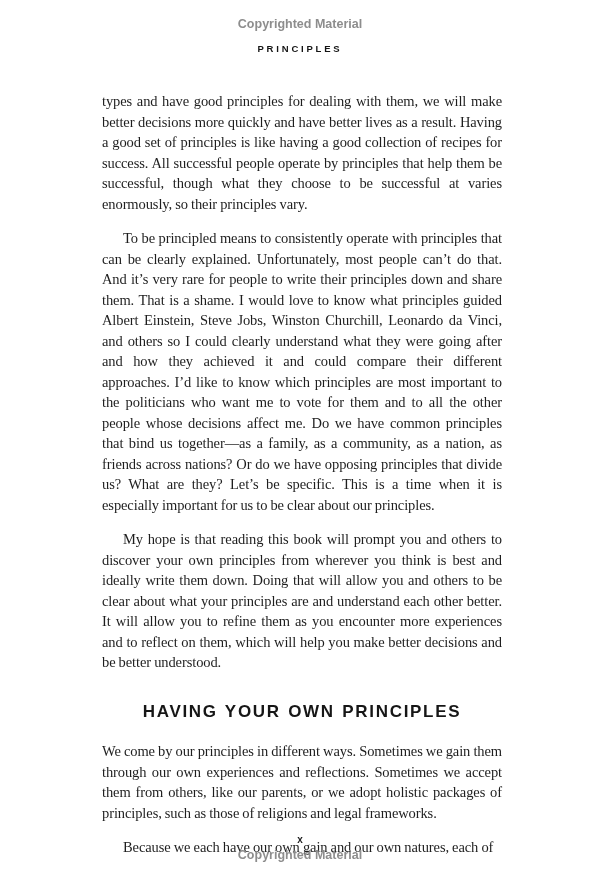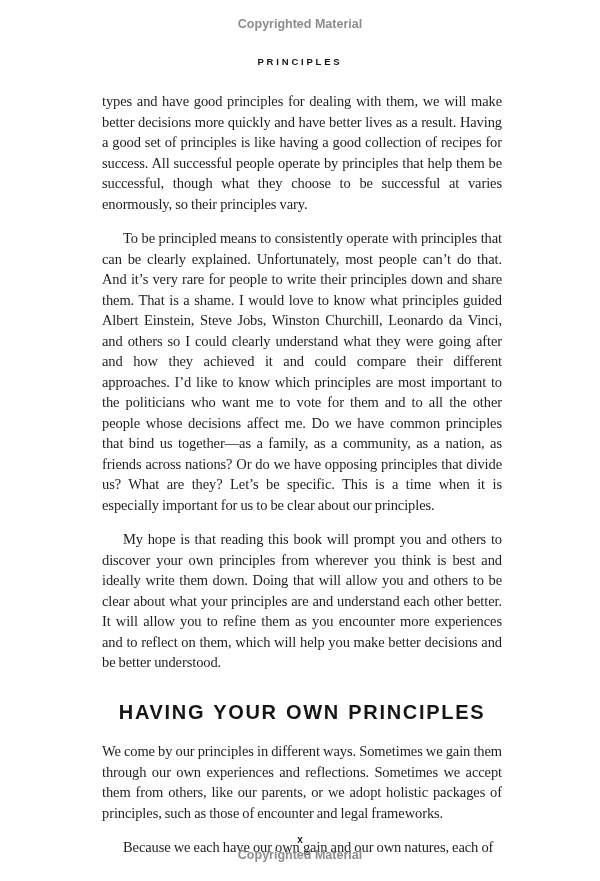--- a/index.html
+++ b/index.html
@@ -21,21 +21,21 @@
     left: 0;
     width: 100%;
     text-align: center;
     font-family: "Liberation Sans", sans-serif;
     font-weight: bold;
     font-size: 12.5px;
     color: #8d8d8d;
   }
   .running-head {
     position: absolute;
-    top: 56px;
+    top: 43px;
     left: 0;
     width: 100%;
     text-align: center;
     font-family: "Liberation Sans", sans-serif;
     font-weight: bold;
     font-size: 9.5px;
     letter-spacing: 2.8px;
     color: #141414;
   }
   .text-block {
@@ -53,21 +53,21 @@
   .para {
     margin: 14px;
     padding: 0;
   }
   .para.indent {
     text-indent: 21px;
   }
   .section-heading {
     font-family: "Liberation Sans", sans-serif;
     font-weight: bold;
-    font-size: 20px;
+    font-size: 17px;
     letter-spacing: 1.7px;
     word-spacing: 1px;
     text-align: center;
     text-indent: 0;
     color: #161616;
     margin: 29px 0 19px 0;
   }
   .footer {
     position: absolute;
     bottom: 0;
@@ -99,21 +99,21 @@
 
   <div class="running-head">PRINCIPLES</div>
 
   <div class="text-block">
     <p class="para">types and have good principles for dealing with them, we will make better decisions more quickly and have better lives as a result. Having a good set of principles is like having a good collection of recipes for success. All successful people operate by principles that help them be successful, though what they choose to be successful at varies enormously, so their principles vary.</p>
     <p class="para indent">To be principled means to consistently operate with principles that can be clearly explained. Unfortunately, most people can’t do that. And it’s very rare for people to write their principles down and share them. That is a shame. I would love to know what principles guided Albert Einstein, Steve Jobs, Winston Churchill, Leonardo da Vinci, and others so I could clearly understand what they were going after and how they achieved it and could compare their different approaches. I’d like to know which principles are most important to the politicians who want me to vote for them and to all the other people whose decisions affect me. Do we have common principles that bind us together—as a family, as a community, as a nation, as friends across nations? Or do we have opposing principles that divide us? What are they? Let’s be specific. This is a time when it is especially important for us to be clear about our principles.</p>
     <p class="para indent">My hope is that reading this book will prompt you and others to discover your own principles from wherever you think is best and ideally write them down. Doing that will allow you and others to be clear about what your principles are and understand each other better. It will allow you to refine them as you encounter more experiences and to reflect on them, which will help you make better decisions and be better understood.</p>
 
     <h2 class="section-heading">HAVING YOUR OWN PRINCIPLES</h2>
 
-    <p class="para">We come by our principles in different ways. Sometimes we gain them through our own experiences and reflections. Sometimes we accept them from others, like our parents, or we adopt holistic packages of principles, such as those of encounter and legal frameworks.</p>
+    <p class="para">We come by our principles in different ways. Sometimes we gain them through our own experiences and reflections. Sometimes we accept them from others, like our parents, or we adopt holistic packages of principles, such as those of religions and legal frameworks.</p>
     <p class="para indent">Because we each have our own gain and our own natures, each of</p>
   </div>
 
   <div class="footer">
     <div class="page-number">x</div>
     <div class="bottom-notice">Copyrighted Material</div>
   </div>
 
 </div>
 

